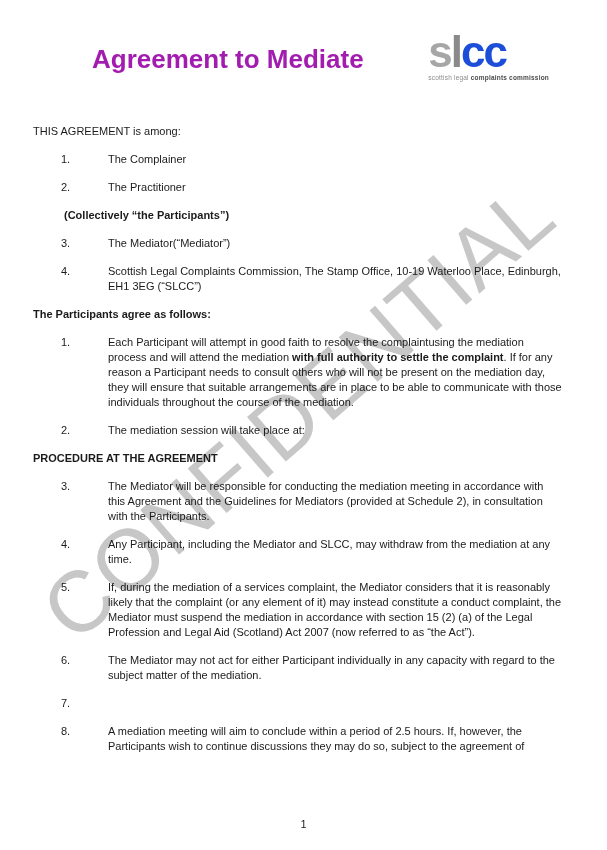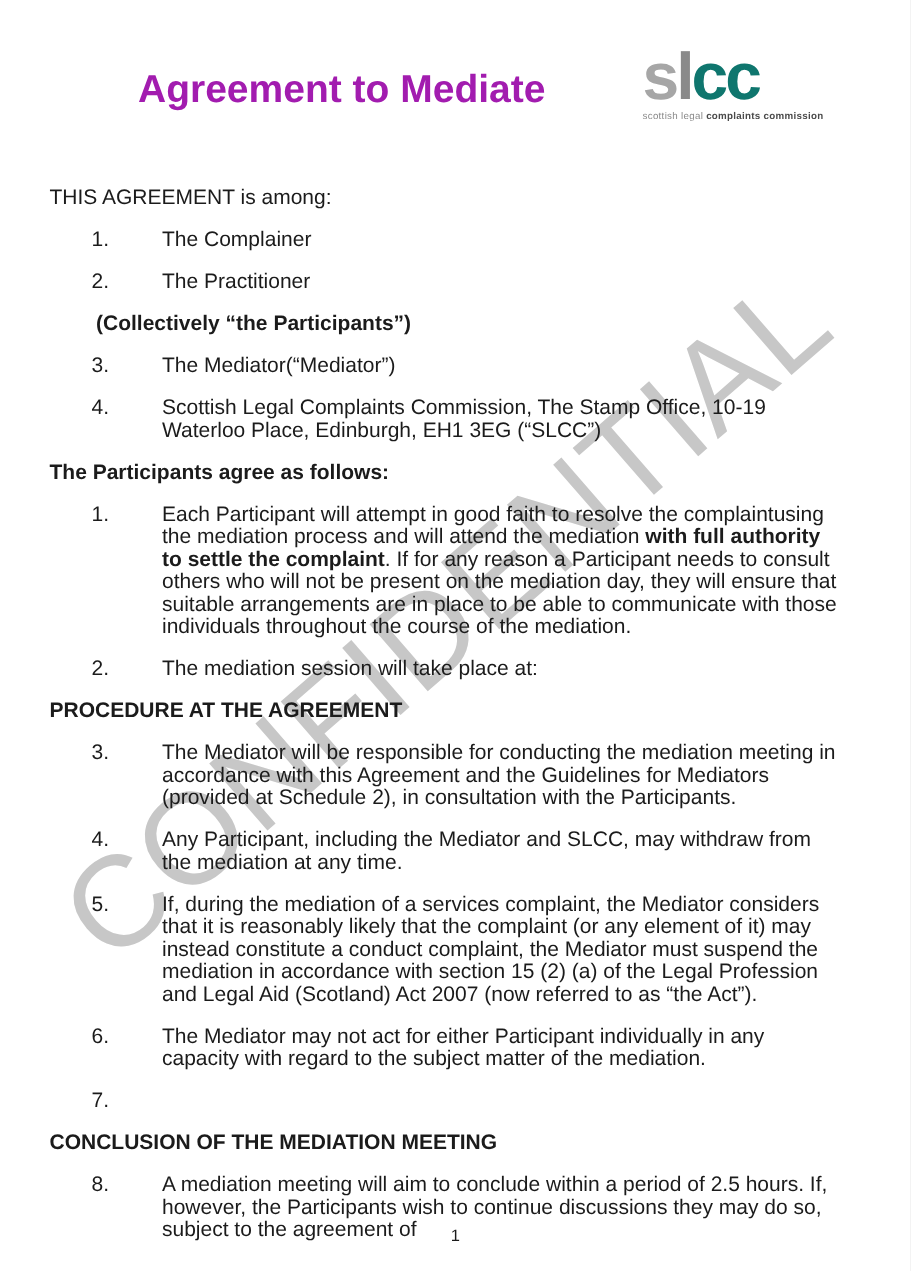--- a/index.html
+++ b/index.html
@@ -33,30 +33,30 @@
   }
   .logo {
     position:absolute; right:58px; top:30px;
     z-index:1; text-align:left; line-height:1;
   }
   .logo-word {
     font-weight:bold; font-size:44px; letter-spacing:-2px; line-height:1;
   }
   .logo-s  { color:#a6a6a6; }
   .logo-l  { color:#8a8a8a; }
-  .logo-cc { color:#0f766e;margin-top:16px; }
+  .logo-cc { color:#1d4ed8;margin-top:16px; }
   .logo-tagline {
     margin-top:1px; font-size:6.5px; letter-spacing:0.2px;
     color:#8a8a8a; white-space:nowrap;
   }
   .logo-tagline b { color:#4a4a4a; }
   
   .content {
     position:absolute; left:33px; top:124px; width:505px;
-    font-size:14px; line-height:15px; z-index:1;
+    font-size:11px; line-height:15px; z-index:1;
   }
   .para { margin:0 0 13px 0; }
   .heading { font-weight:bold; }
   .li { display:flex; margin:0 0 13px 0; }
   .li .num { flex:none; width:23px; margin-left:28px; }
   .li .txt { flex:none; width:454px;margin-left:24px; }
   .collective {
     margin:0 0 13px 31px; font-weight:bold;
   }
   .page-number {
@@ -135,21 +135,20 @@
 
     <div class="li">
       <span class="num">6.</span>
       <span class="txt">The Mediator may not act for either Participant individually in any capacity with regard to the subject matter of the mediation.</span>
     </div>
 
     <div class="li">
       <span class="num">7.</span>
     </div>
 
-    <p class="para heading">CONCLUSION OF THE MEDIATION MEETING</p>
 
     <div class="li">
       <span class="num">8.</span>
       <span class="txt">A mediation meeting will aim to conclude within a period of 2.5 hours. If, however, the Participants wish to continue discussions they may do so, subject to the agreement of</span>
     </div>
 
   </div>
 
   <div class="page-number">1</div>
 

